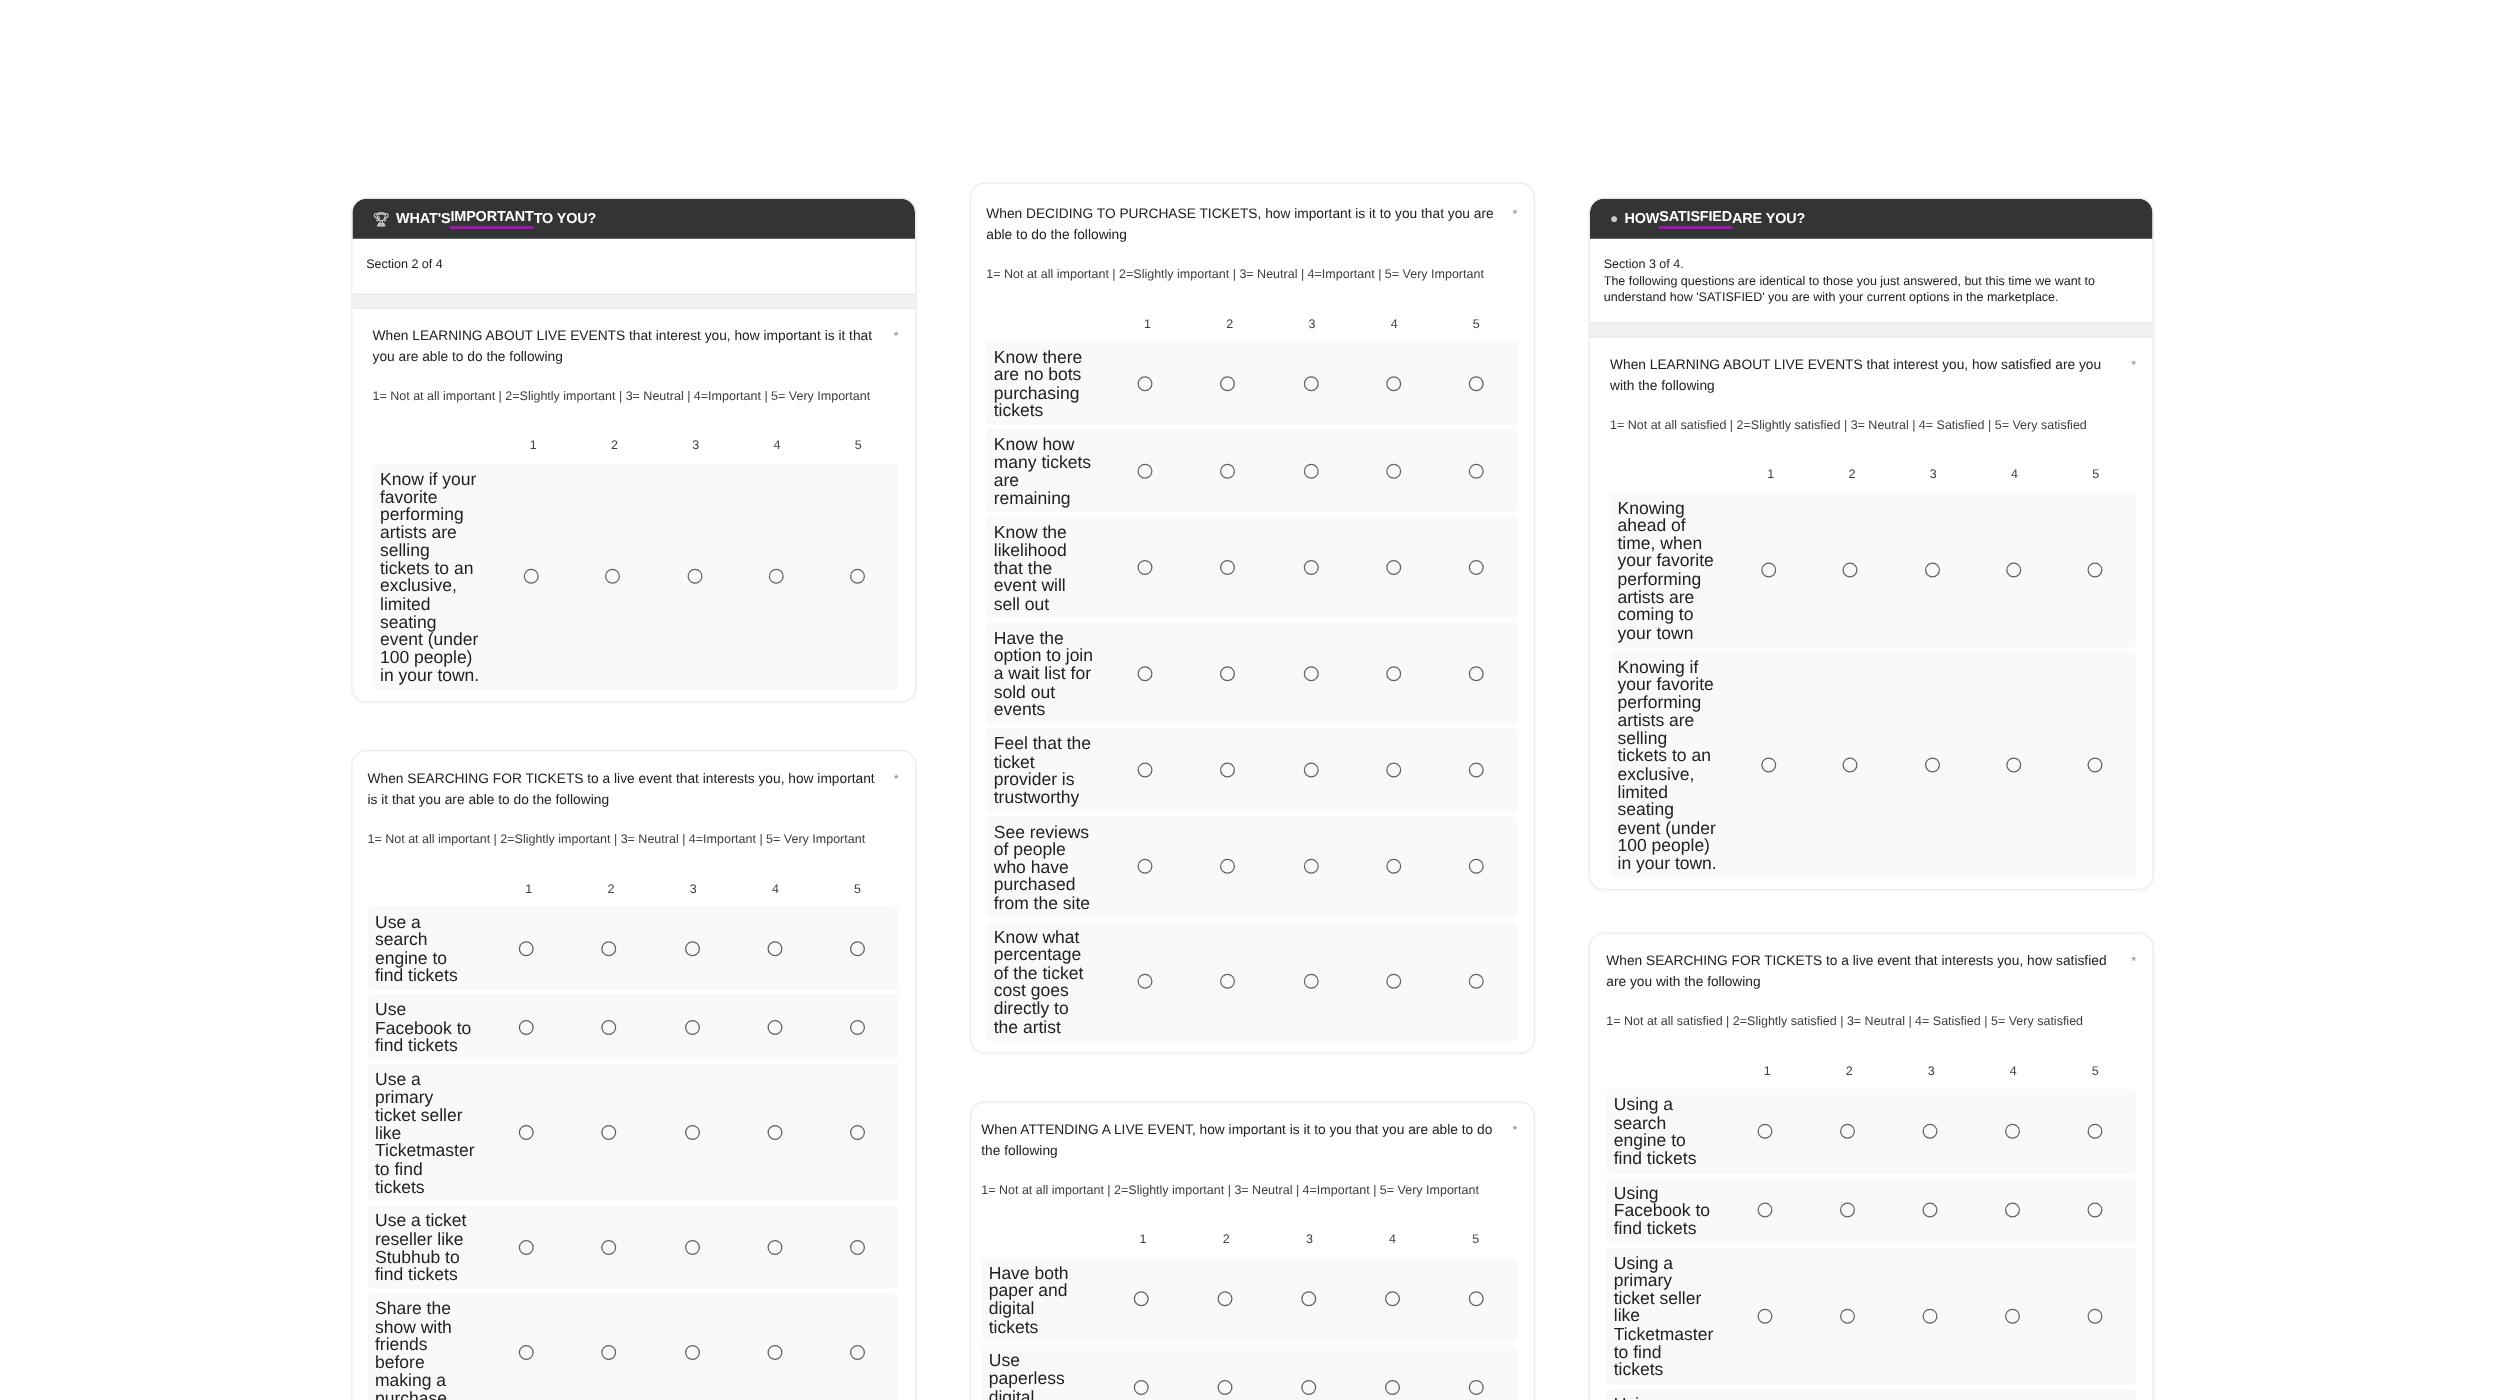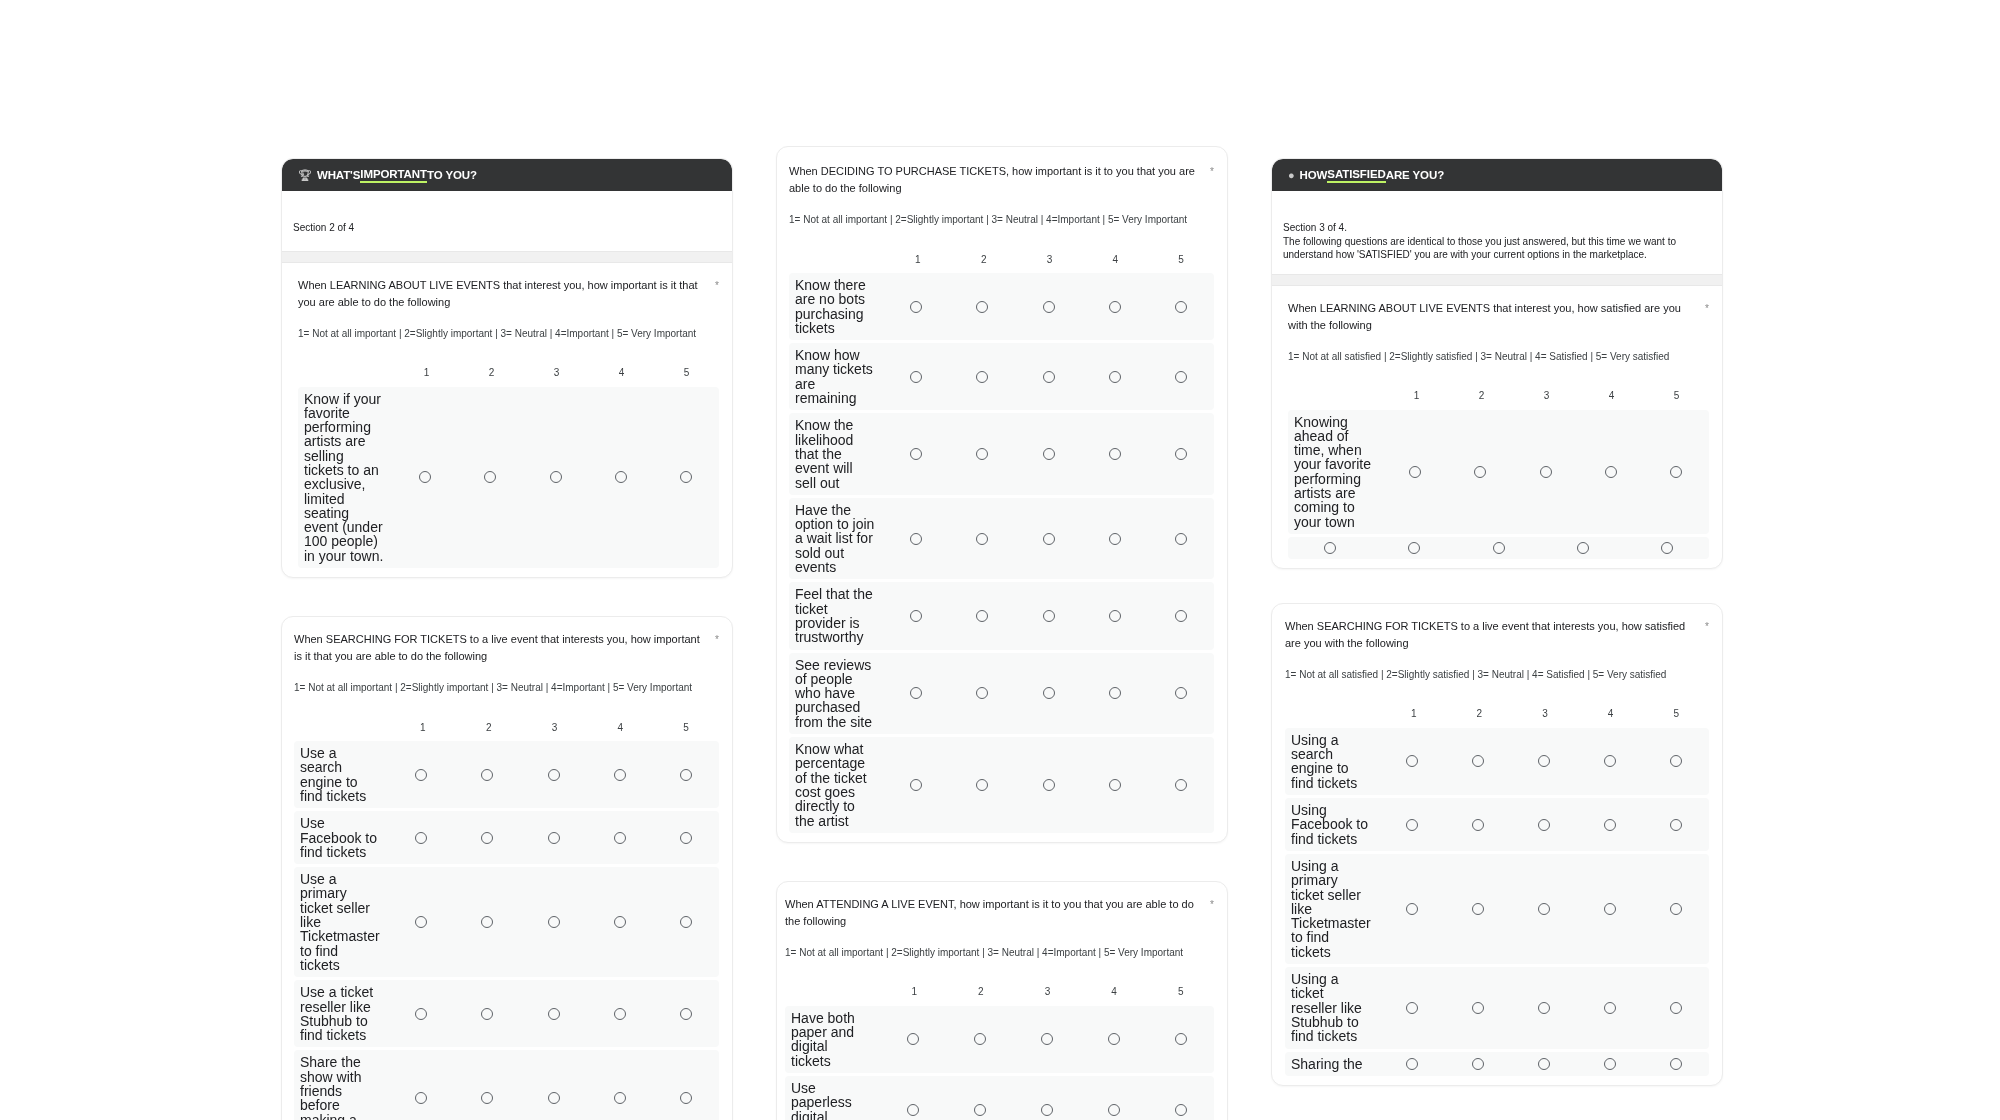--- a/index.html
+++ b/index.html
@@ -28,22 +28,22 @@
     color: #fff;
     height: 32px;
     border-radius: 11px 11px 0 0;
     display: flex; align-items: center;
     padding-left: 16px;
     font-weight: bold;
     font-size: 11.5px;
     letter-spacing: -0.1px;
   }
   .section-head .ico { margin-right: 5px; font-size: 11px; color: #c9c9c9; }
-  .section-head .ul { border-bottom: 2px solid #bef264; padding-bottom: 1px; }
-  .section-body { padding: 30px 11px 12px; font-size: 10px; line-height: 13.5px; color: #202124; }
+  .section-head .ul { border-bottom: 2px solid #a21caf; padding-bottom: 1px; }
+  .section-body { padding: 14px 11px 12px; font-size: 10px; line-height: 13.5px; color: #202124; }
   .sep { height: 10px; background: #f1f1f1; border-top: 1px solid #e8e8e8; border-bottom: 1px solid #e8e8e8; }
 
   .q { padding: 14px 13px 0 16px; }
   .q-title { display: flex; font-size: 11px; line-height: 17px; color: #202124; }
   .q-title .txt { flex: 1; padding-right: 14px; }
   .q-title .req { color: #8a8a8a; font-size: 10px; }
   .q-desc { font-size: 10px; line-height: 14px; color: #3c4043; margin-top: 16px; }
 
   .grid { margin-top: 18px; padding-bottom: 6px; }
   .grid-head { display: flex; height: 28px; align-items: center; font-size: 10px; color: #3c4043; }
@@ -488,20 +488,21 @@
               <div class="radio" role="radio"></div>
             </div>
             <div class="c">
               <div class="radio" role="radio"></div>
             </div>
             <div class="c">
               <div class="radio" role="radio"></div>
             </div>
           </div>
           <div class="row">
+            <div class="lbl">Knowing if your favorite performing artists are selling tickets to an exclusive, limited seating event (under 100 people) in your town.</div>
             <div class="c">
               <div class="radio" role="radio"></div>
             </div>
             <div class="c">
               <div class="radio" role="radio"></div>
             </div>
             <div class="c">
               <div class="radio" role="radio"></div>
             </div>
             <div class="c">

